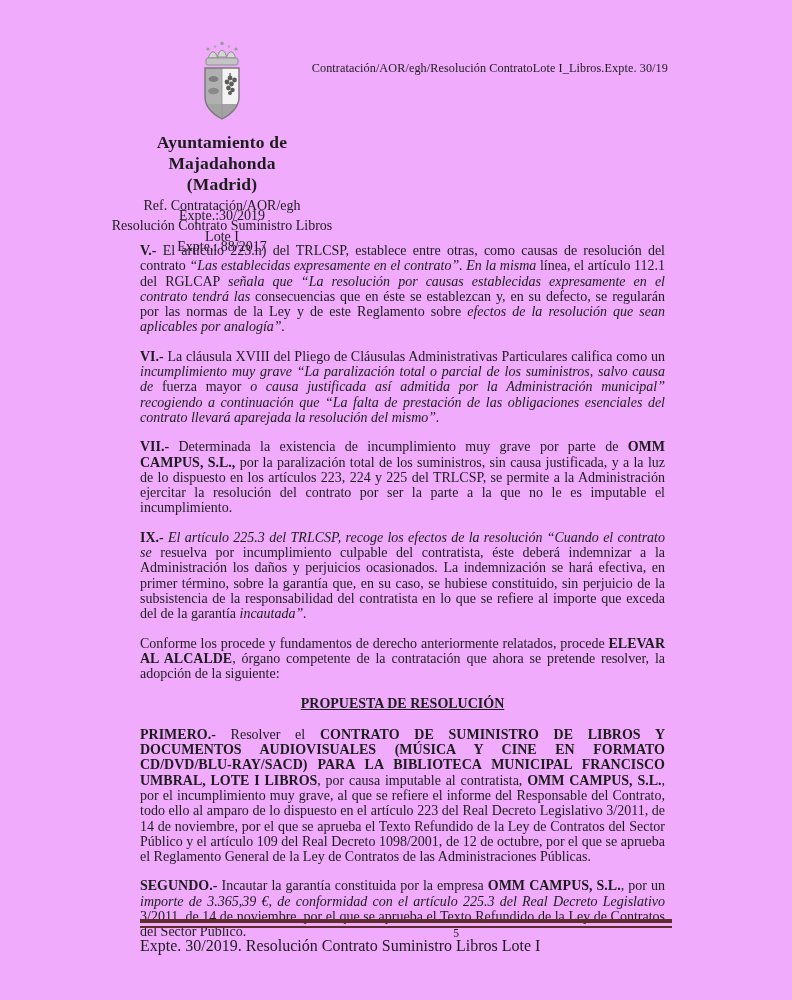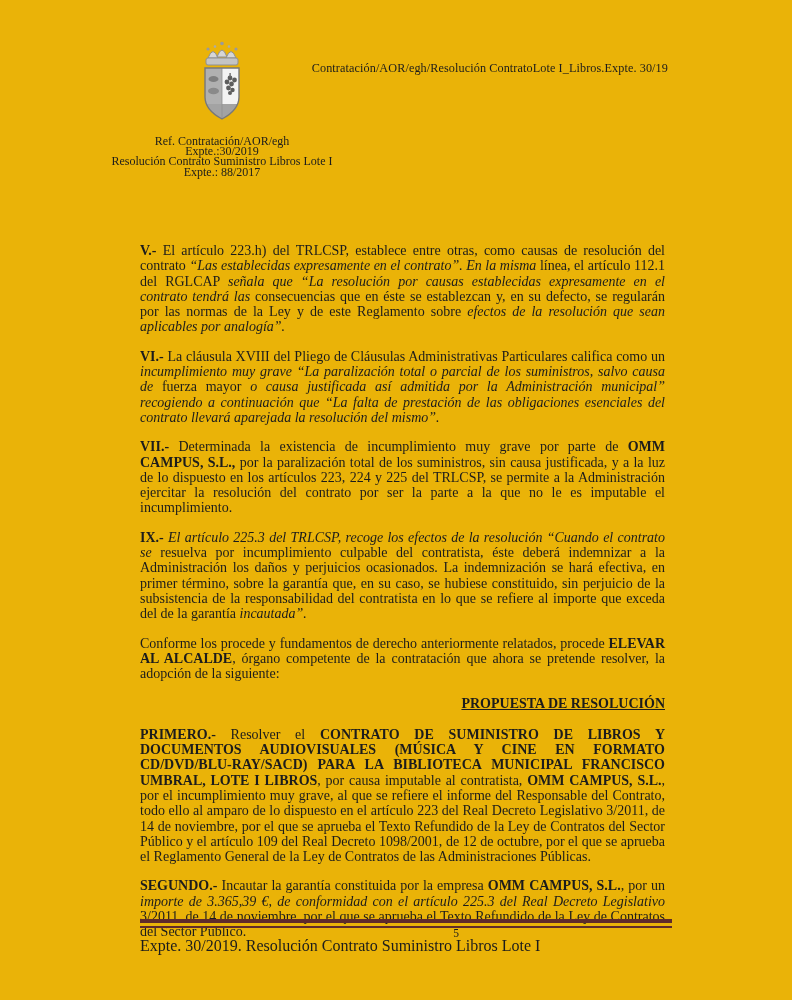--- a/index.html
+++ b/index.html
@@ -6,21 +6,21 @@
   body {
     width: 792px; height: 1000px;
     background: #ffffff;
     font-family: "Liberation Serif", "DejaVu Serif", serif;
     color: #1c1c1c;
     -webkit-font-smoothing: antialiased;
   }
   .page {
     position: relative;
     width: 792px; height: 1000px;
-    background: #eab308;
+    background: #f0abfc;
     overflow: hidden;
   }
 
   
   .header-right {
     position: absolute;
     top: 61px; right: 124px;
     font-size: 12.2px;
     white-space: nowrap;
     letter-spacing: 0.1px;
@@ -34,36 +34,36 @@
   }
   .org-logo { display: block; margin: 0 auto; }
   .org-name {
     margin-top: 8px;
     font-weight: bold;
     font-size: 17.5px;
     line-height: 21px;
     letter-spacing: 0.2px;
   }
   .org-refs {
-    margin-top: 12px;
-    font-size: 12px;
+    margin-top: 6px;
+    font-size: 14px;
     line-height: 10.2px;
   }
 
   
   .document-body {
     position: absolute;
     top: 243px; left: 140px; width: 525px;
     font-size: 14px;
     line-height: 15.3px;
     text-align: justify;
   }
   .document-body p.para { margin: 0 0 14px 0; }
   .document-body p.heading {
-    text-align: right;
+    text-align: center;
     margin: 15px 0 15px 0;
   }
   span.b { font-weight: bold; }
   span.i { font-style: italic; }
   span.u { text-decoration: underline; }
 
   
   .footer-rule {
     position: absolute;
     left: 140px; top: 919px; width: 532px; height: 9px;
@@ -124,20 +124,25 @@
           <circle cx="40.5" cy="44" r="2.4"></circle>
           <circle cx="37.5" cy="48" r="2.4"></circle>
           <circle cx="41.5" cy="50" r="2.2"></circle>
           <circle cx="39" cy="53" r="2"></circle>
           <rect x="38.4" y="33" width="1.4" height="4" fill="#6e6e6e"></rect>
         </g>
         <line x1="31" y1="28" x2="31" y2="82" stroke="#8f8f8f" stroke-width="0.8"></line>
       </g>
       <path d="M14 28 L48 28 L48 57 Q48 70 31 79 Q14 70 14 57 Z" fill="none" stroke="#787878" stroke-width="1.4"></path>
     </svg>
+    <div class="org-name">
+      <div>Ayuntamiento de</div>
+      <div>Majadahonda</div>
+      <div>(Madrid)</div>
+    </div>
     <div class="org-refs">
       <div>Ref. Contratación/AOR/egh</div>
       <div>Expte.:30/2019</div>
       <div>Resolución Contrato Suministro Libros Lote I</div>
       <div>Expte.: 88/2017</div>
     </div>
   </div>
 
   <div class="document-body">
 

